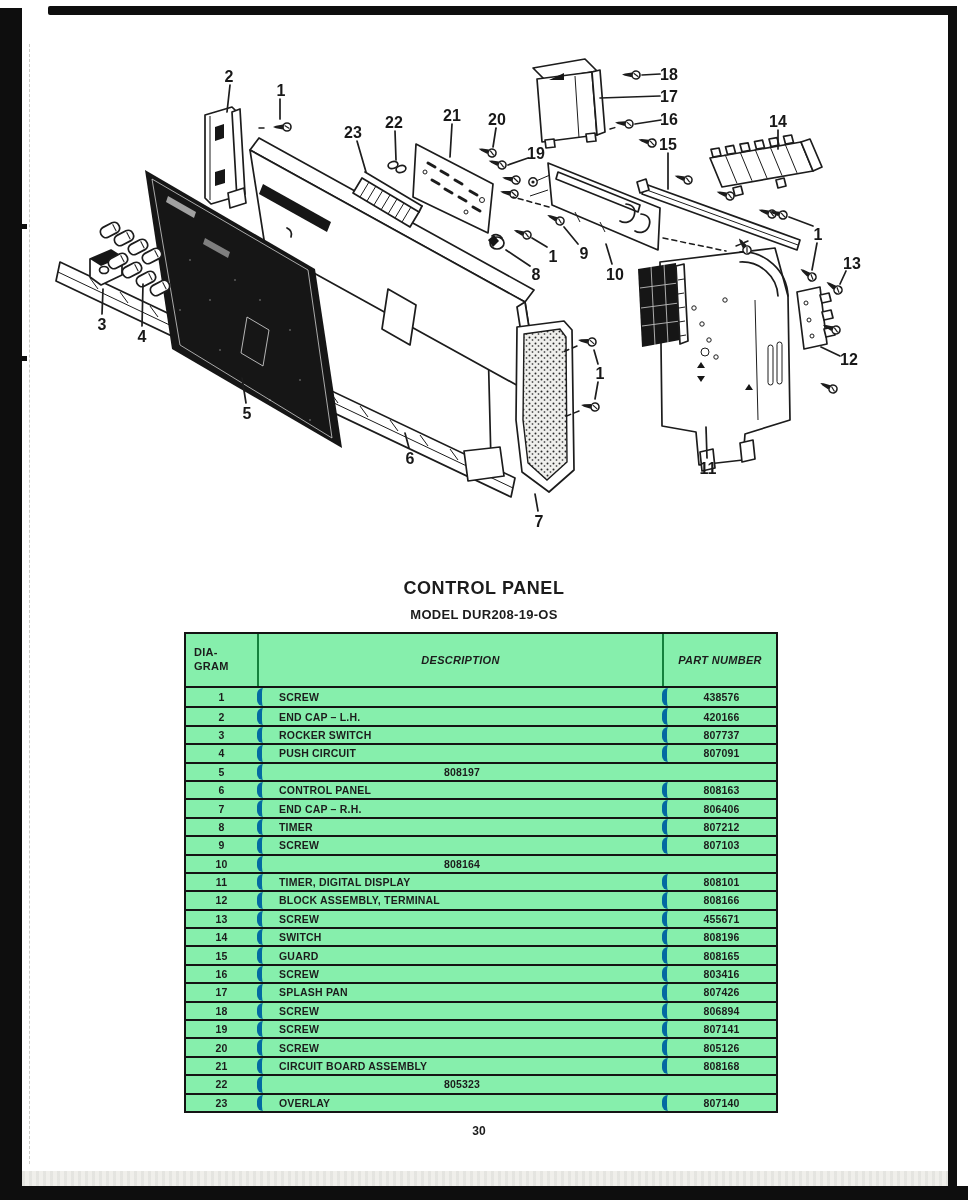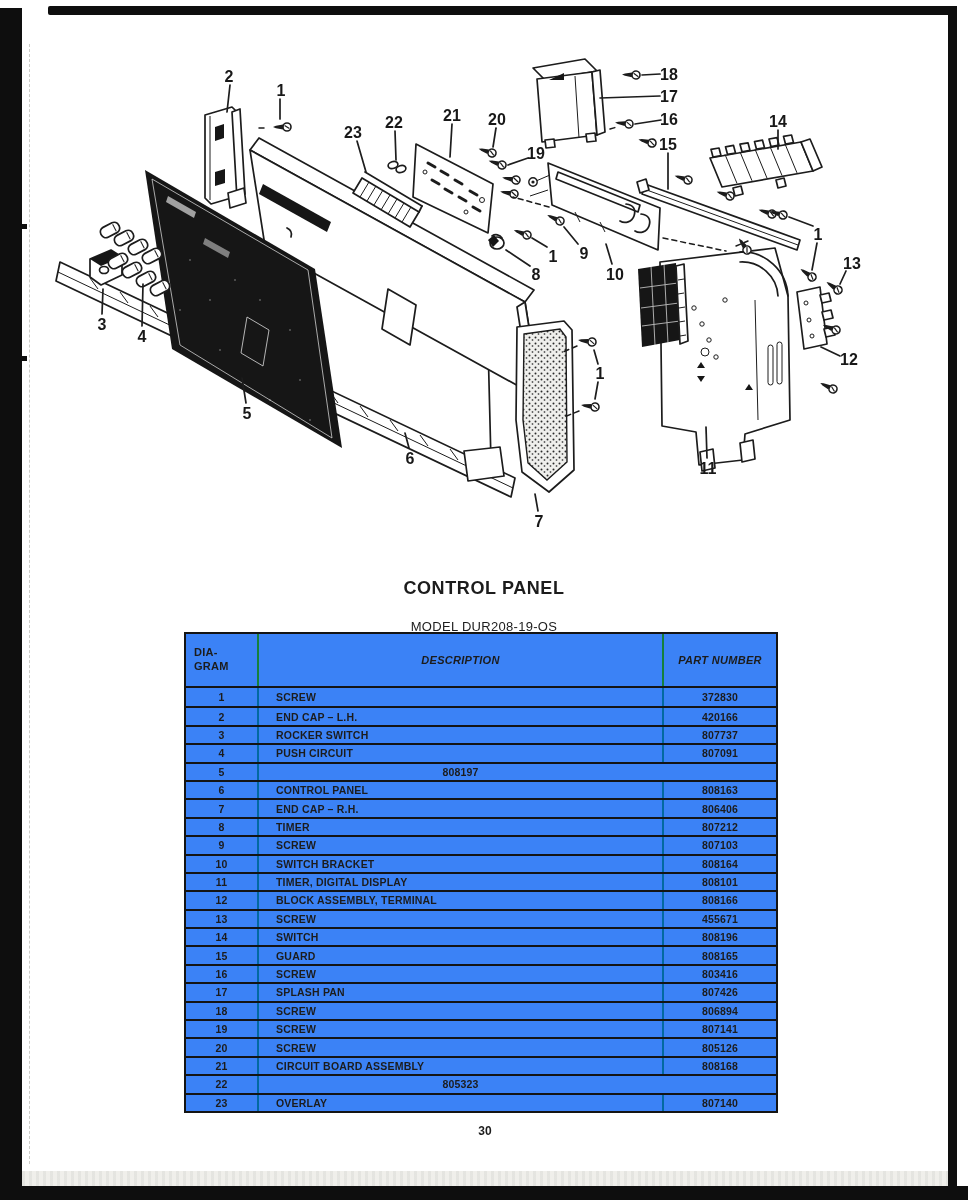--- a/index.html
+++ b/index.html
@@ -20,37 +20,37 @@
   .thin{stroke:#1c1c1c;stroke-width:1;fill:none;}
   .wh{fill:#ffffff;}
   .dk{fill:#161616;stroke:none;}
   .dash{stroke:#1c1c1c;stroke-width:1.5;stroke-dasharray:5 4;fill:none;stroke-linecap:round;}
   .leader{stroke:#1d1d1d;stroke-width:1.7;stroke-linecap:round;}
   .callout{font-family:"Liberation Sans", sans-serif;font-weight:bold;font-size:16px;fill:#181818;text-anchor:middle;}
   .wgrid{stroke:#f5f5f5;stroke-width:.9;opacity:.75;}
   
   .title-block{position:absolute;left:0;top:579px;width:968px;text-align:center;}
   .page-title{font-weight:bold;font-size:18px;line-height:1.1;letter-spacing:.6px;}
-  .page-subtitle{font-weight:normal;font-size:13px;margin-top:20px;letter-spacing:.3px;}
+  .page-subtitle{font-weight:bold;font-size:13px;margin-top:8px;letter-spacing:.3px;}
   
-  .parts-table{position:absolute;left:184px;top:632px;width:594px;border:2.5px solid #141414;background:#3b82f6;box-sizing:border-box;}
+  .parts-table{position:absolute;left:184px;top:632px;width:594px;border:2.5px solid #141414;background:#86efac;box-sizing:border-box;}
   .thead{display:grid;grid-template-columns:71px 405px 1fr;height:52px;border-bottom:2.5px solid #141414;}
   .hcell{display:flex;align-items:center;font-weight:bold;font-size:11px;letter-spacing:.3px;box-sizing:border-box;}
   .hcell.hnum{padding-left:8px;}
   .hcell .twolines{line-height:1.25;}
   .hcell.hdesc,.hcell.hpart{justify-content:center;}
   .hcell + .hcell{border-left:2px solid #15803d;font-style:italic;}
   .trow{display:grid;grid-template-columns:71px 405px 1fr;height:18.4px;box-sizing:border-box;border-top:2px solid #141414;}
   .trow:first-child{border-top:none;}
   .cell{display:flex;align-items:center;font-weight:bold;font-size:10.5px;letter-spacing:.2px;box-sizing:border-box;overflow:hidden;white-space:nowrap;}
   .cell.num{justify-content:center;}
   .cell.desc{padding-left:17px;}
   .cell.part{justify-content:center;}
-  .cell + .cell{border-left:2px solid #0369a1;}
-  .page-number{position:absolute;left:6px;top:1124px;width:958px;text-align:center;font-weight:bold;font-size:12px;}
+  .cell + .cell{border-left:5px solid #0369a1;border-radius:6px;}
+  .page-number{position:absolute;left:0;top:1124px;width:958px;text-align:center;font-weight:bold;font-size:12px;}
 </style>
 </head>
 <body>
 
 <div class="page">
 
   <svg class="diagram" width="968" height="575" viewBox="0 0 968 575">
     <defs>
       <pattern id="speck" width="6" height="6" patternUnits="userSpaceOnUse">
         <rect width="6" height="6" fill="#efefec"></rect>
@@ -417,21 +417,21 @@
           <div>GRAM</div>
         </div>
       </div>
       <div class="hcell hdesc">DESCRIPTION</div>
       <div class="hcell hpart">PART NUMBER</div>
     </div>
     <div id="table-body">
         <div class="trow">
           <div class="cell num">1</div>
           <div class="cell desc">SCREW</div>
-          <div class="cell part">372830</div>
+          <div class="cell part">438576</div>
         </div>
         <div class="trow">
           <div class="cell num">2</div>
           <div class="cell desc">END CAP – L.H.</div>
           <div class="cell part">420166</div>
         </div>
         <div class="trow">
           <div class="cell num">3</div>
           <div class="cell desc">ROCKER SWITCH</div>
           <div class="cell part">807737</div>
@@ -460,21 +460,20 @@
           <div class="cell desc">TIMER</div>
           <div class="cell part">807212</div>
         </div>
         <div class="trow">
           <div class="cell num">9</div>
           <div class="cell desc">SCREW</div>
           <div class="cell part">807103</div>
         </div>
         <div class="trow">
           <div class="cell num">10</div>
-          <div class="cell desc">SWITCH BRACKET</div>
           <div class="cell part">808164</div>
         </div>
         <div class="trow">
           <div class="cell num">11</div>
           <div class="cell desc">TIMER, DIGITAL DISPLAY</div>
           <div class="cell part">808101</div>
         </div>
         <div class="trow">
           <div class="cell num">12</div>
           <div class="cell desc">BLOCK ASSEMBLY, TERMINAL</div>

